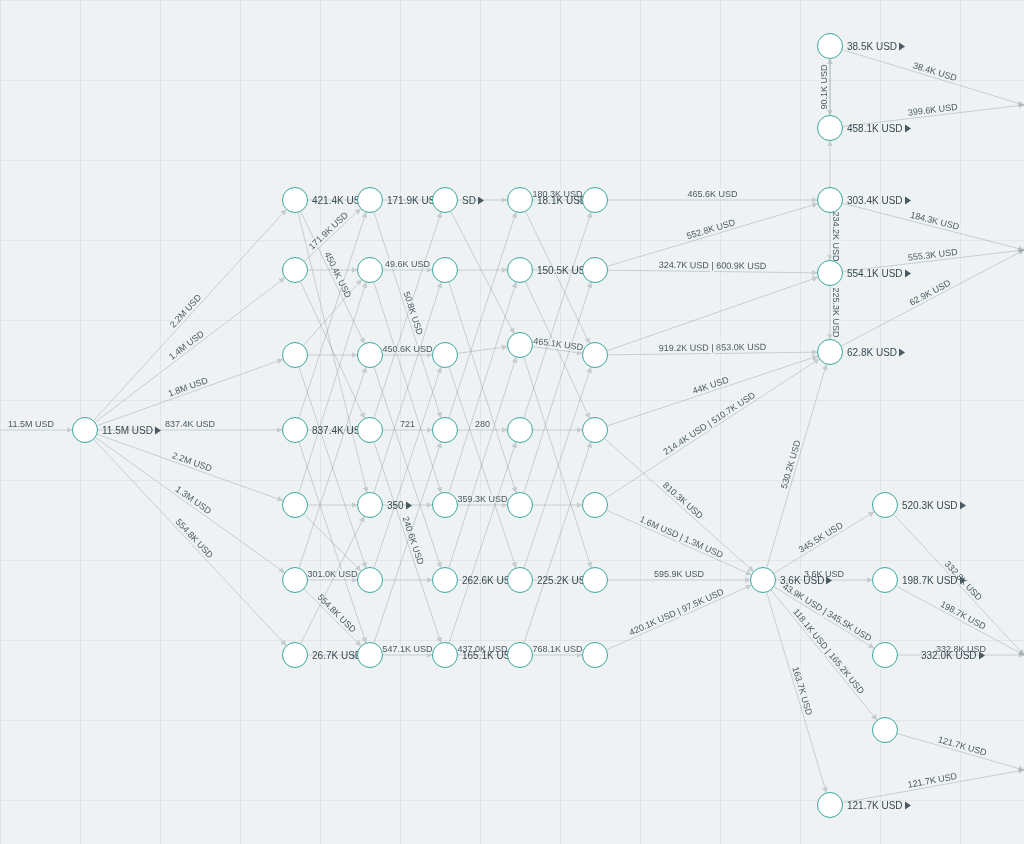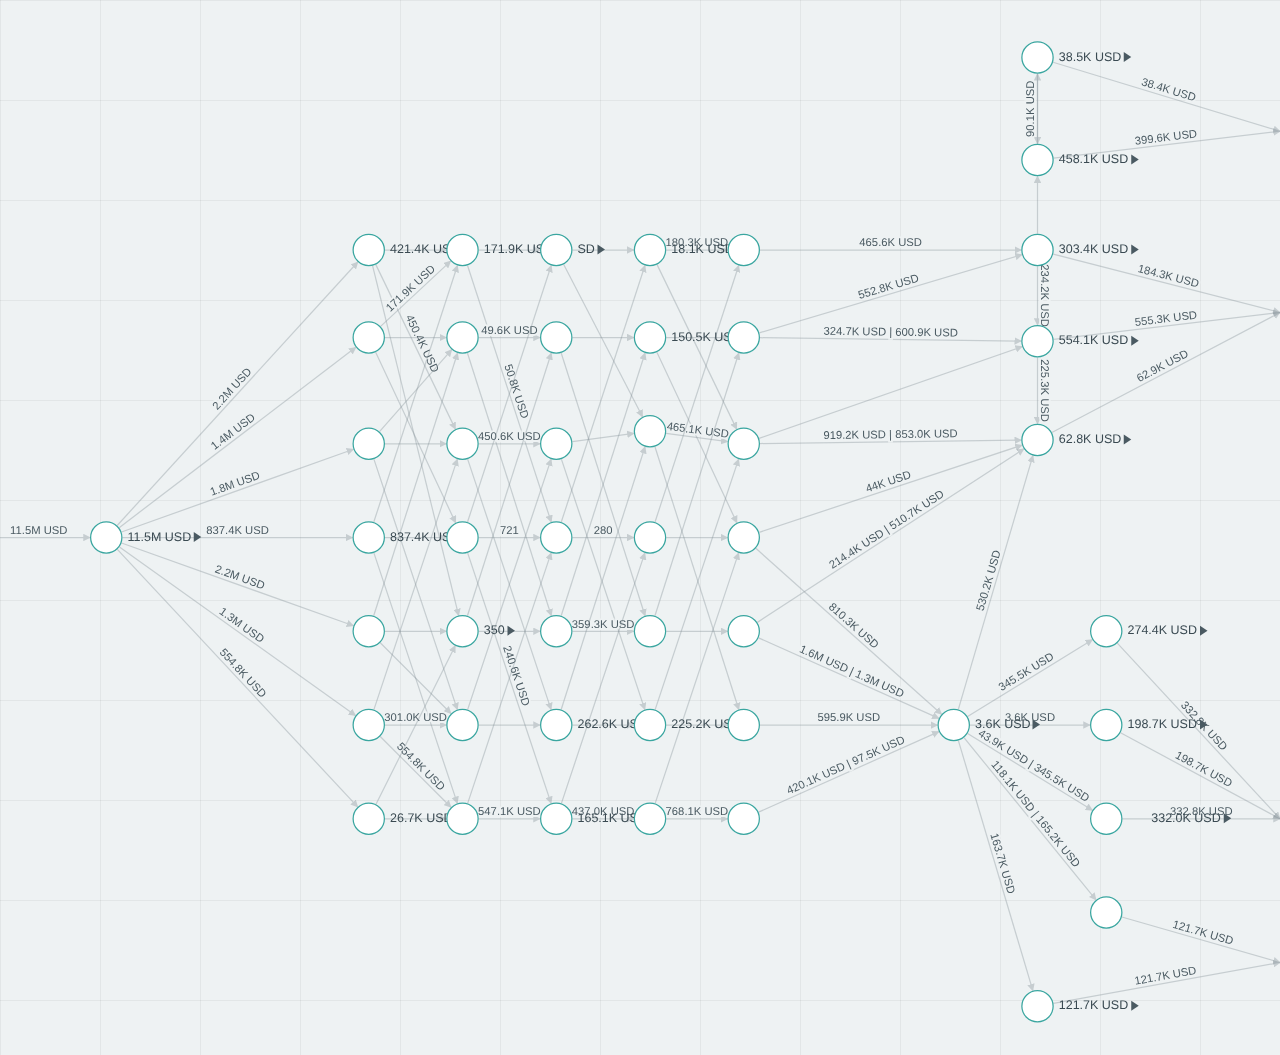--- a/index.html
+++ b/index.html
@@ -299,21 +299,21 @@
     <div class="node-caption" style="left: 847px; top: 46px; text-align: right;"><span>38.5K USD</span><span class="tri-html"></span></div>
     <div class="node" style="left: 830px; top: 128px;"></div>
     <div class="node-caption" style="left: 847px; top: 128px;"><span>458.1K USD</span><span class="tri-html"></span></div>
     <div class="node" style="left: 830px; top: 200px;"></div>
     <div class="node-caption" style="left: 847px; top: 200px;"><span>303.4K USD</span><span class="tri-html"></span></div>
     <div class="node" style="left: 830px; top: 273px;"></div>
     <div class="node-caption" style="left: 847px; top: 273px;"><span>554.1K USD</span><span class="tri-html"></span></div>
     <div class="node" style="left: 830px; top: 352px;"></div>
     <div class="node-caption" style="left: 847px; top: 352px;"><span>62.8K USD</span><span class="tri-html"></span></div>
     <div class="node" style="left: 885px; top: 505px;"></div>
-    <div class="node-caption" style="left: 902px; top: 505px;"><span>274.4K USD</span><span class="tri-html"></span></div>
+    <div class="node-caption" style="left: 902px; top: 505px;"><span>520.3K USD</span><span class="tri-html"></span></div>
     <div class="node" style="left: 885px; top: 580px;"></div>
     <div class="node-caption" style="left: 902px; top: 580px;"><span>198.7K USD</span><span class="tri-html"></span></div>
     <div class="node" style="left: 885px; top: 655px;"></div>
     <div class="node-caption" style="left: 921px; top: 655px;"><span>332.0K USD</span><span class="tri-html"></span></div>
     <div class="node" style="left: 885px; top: 730px;"></div>
     <div class="node" style="left: 830px; top: 805px;"></div>
     <div class="node-caption" style="left: 847px; top: 805px;"><span>121.7K USD</span><span class="tri-html"></span></div>
   </div>
 
 </body></html>

